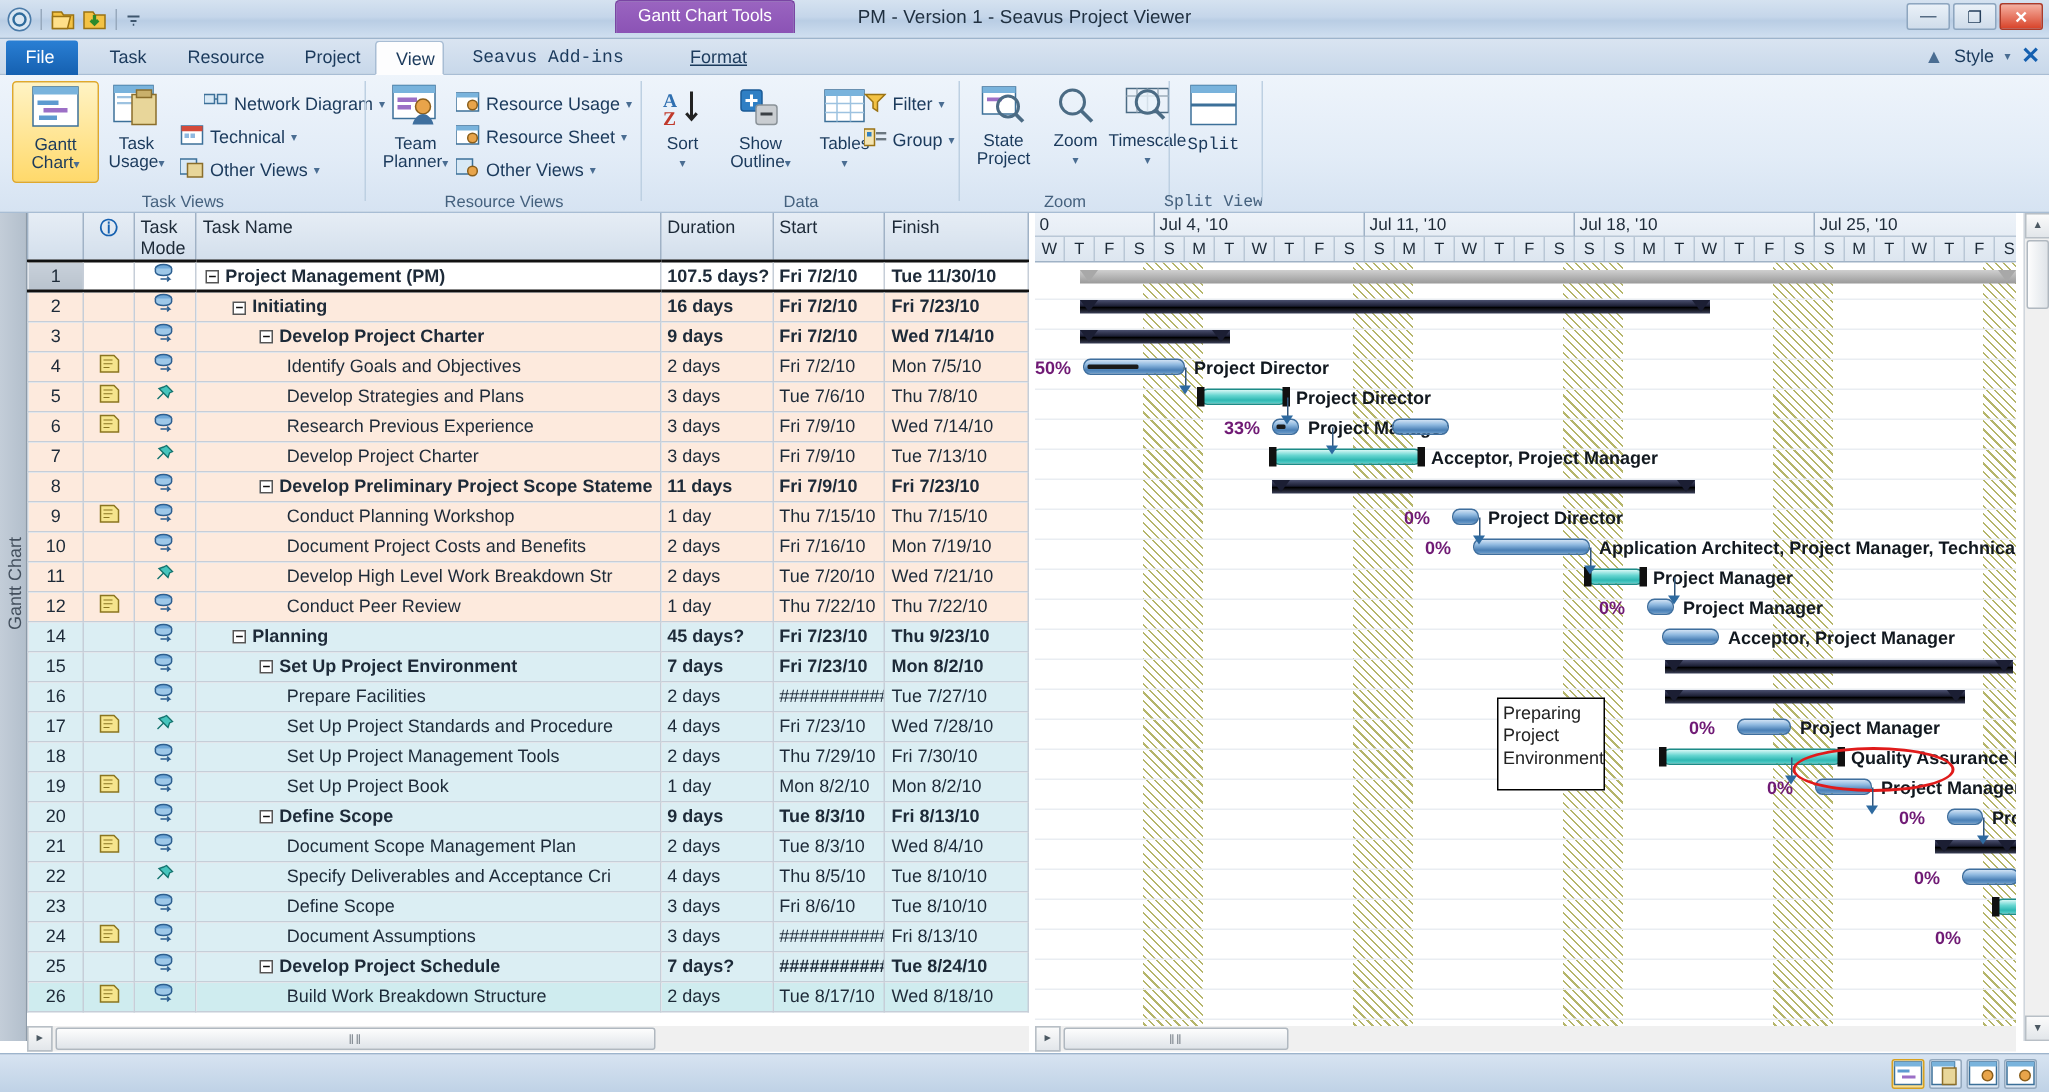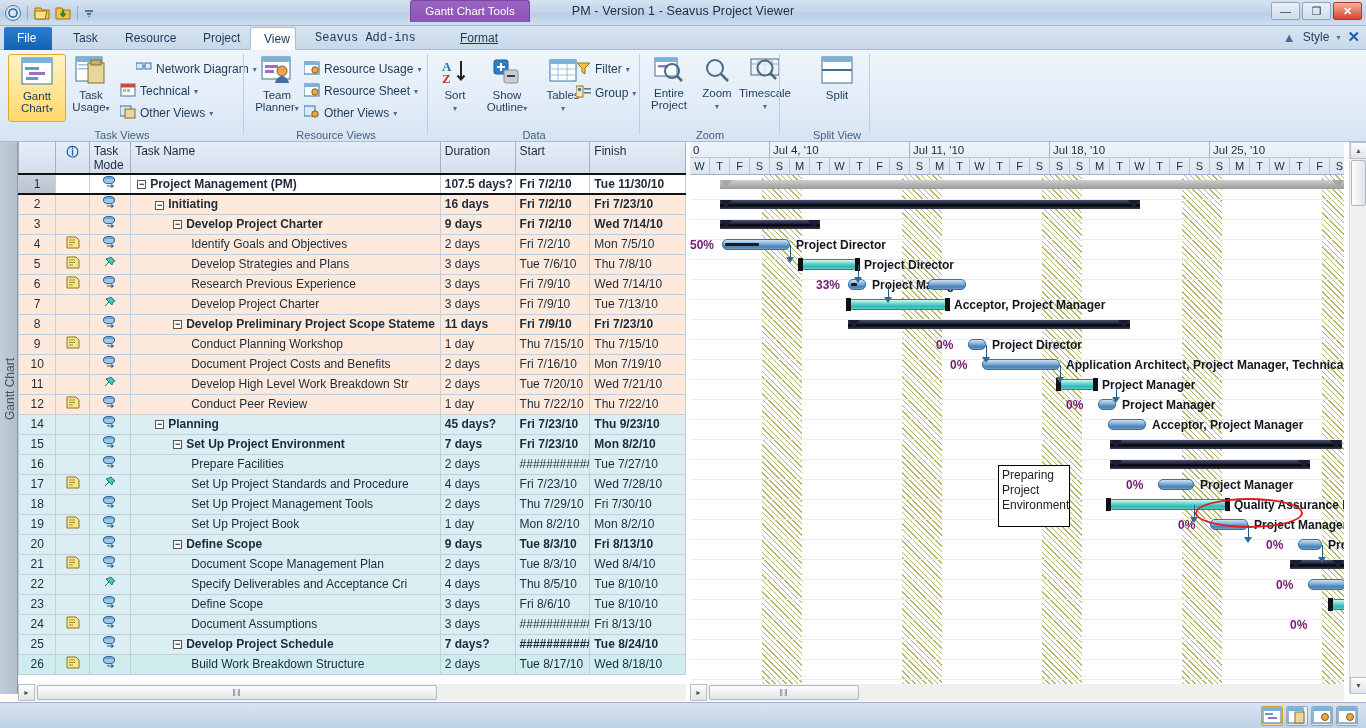--- a/index.html
+++ b/index.html
@@ -382,21 +382,21 @@
     <div class="bigbtn" style="left:0;top:6px;">
       <span class="ico">
         <svg width="32" height="28" viewBox="0 0 32 28">
             <rect x="2" y="2" width="22" height="18" fill="#fff" stroke="#3c7099"></rect>
             <rect x="2" y="2" width="22" height="4" fill="#79b3dc"></rect>
             <rect x="5" y="9" width="10" height="2.5" fill="#9c6fc6"></rect>
             <circle cx="19" cy="15" r="7" fill="none" stroke="#4b6b84" stroke-width="2"></circle>
             <path d="M24 20l5 5" stroke="#4b6b84" stroke-width="2.5"></path>
           </svg>
       </span><br>
-      <span>Entire</span><br>
+      <span>State</span><br>
       <span>Project</span>
     </div>
     <div class="bigbtn" style="left:48px;top:6px;">
       <span class="ico">
         <svg width="32" height="28" viewBox="0 0 32 28">
             <circle cx="14" cy="12" r="8" fill="none" stroke="#4b6b84" stroke-width="2"></circle>
             <path d="M20 18l7 7" stroke="#4b6b84" stroke-width="2.5"></path>
           </svg>
       </span><br>
       <span>Zoom</span><br>
@@ -411,21 +411,21 @@
             <path d="M22 17l6 6" stroke="#4b6b84" stroke-width="2.5"></path>
           </svg>
       </span><br>
       <span>Timescale</span><br>
       <span class="caret">▾</span>
     </div>
     <div class="grp-title">Zoom</div>
     <div class="grp-div" style="right:0;"></div>
   </div>
 
-  <div class="grp" style="left:804px;width:66px;">
+  <div class="grp" style="left:776px;width:66px;font-family:Liberation Mono, monospace;">
     <div class="bigbtn" style="left:4px;top:6px;">
       <span class="ico">
         <svg width="34" height="30" viewBox="0 0 34 30">
             <rect x="2" y="1" width="30" height="26" fill="#fff" stroke="#3c7099"></rect>
             <rect x="2" y="1" width="30" height="5" fill="#79b3dc"></rect>
             <rect x="2" y="13" width="30" height="2" fill="#3c7099"></rect>
           </svg>
       </span><br>
       <span>Split</span>
     </div>

